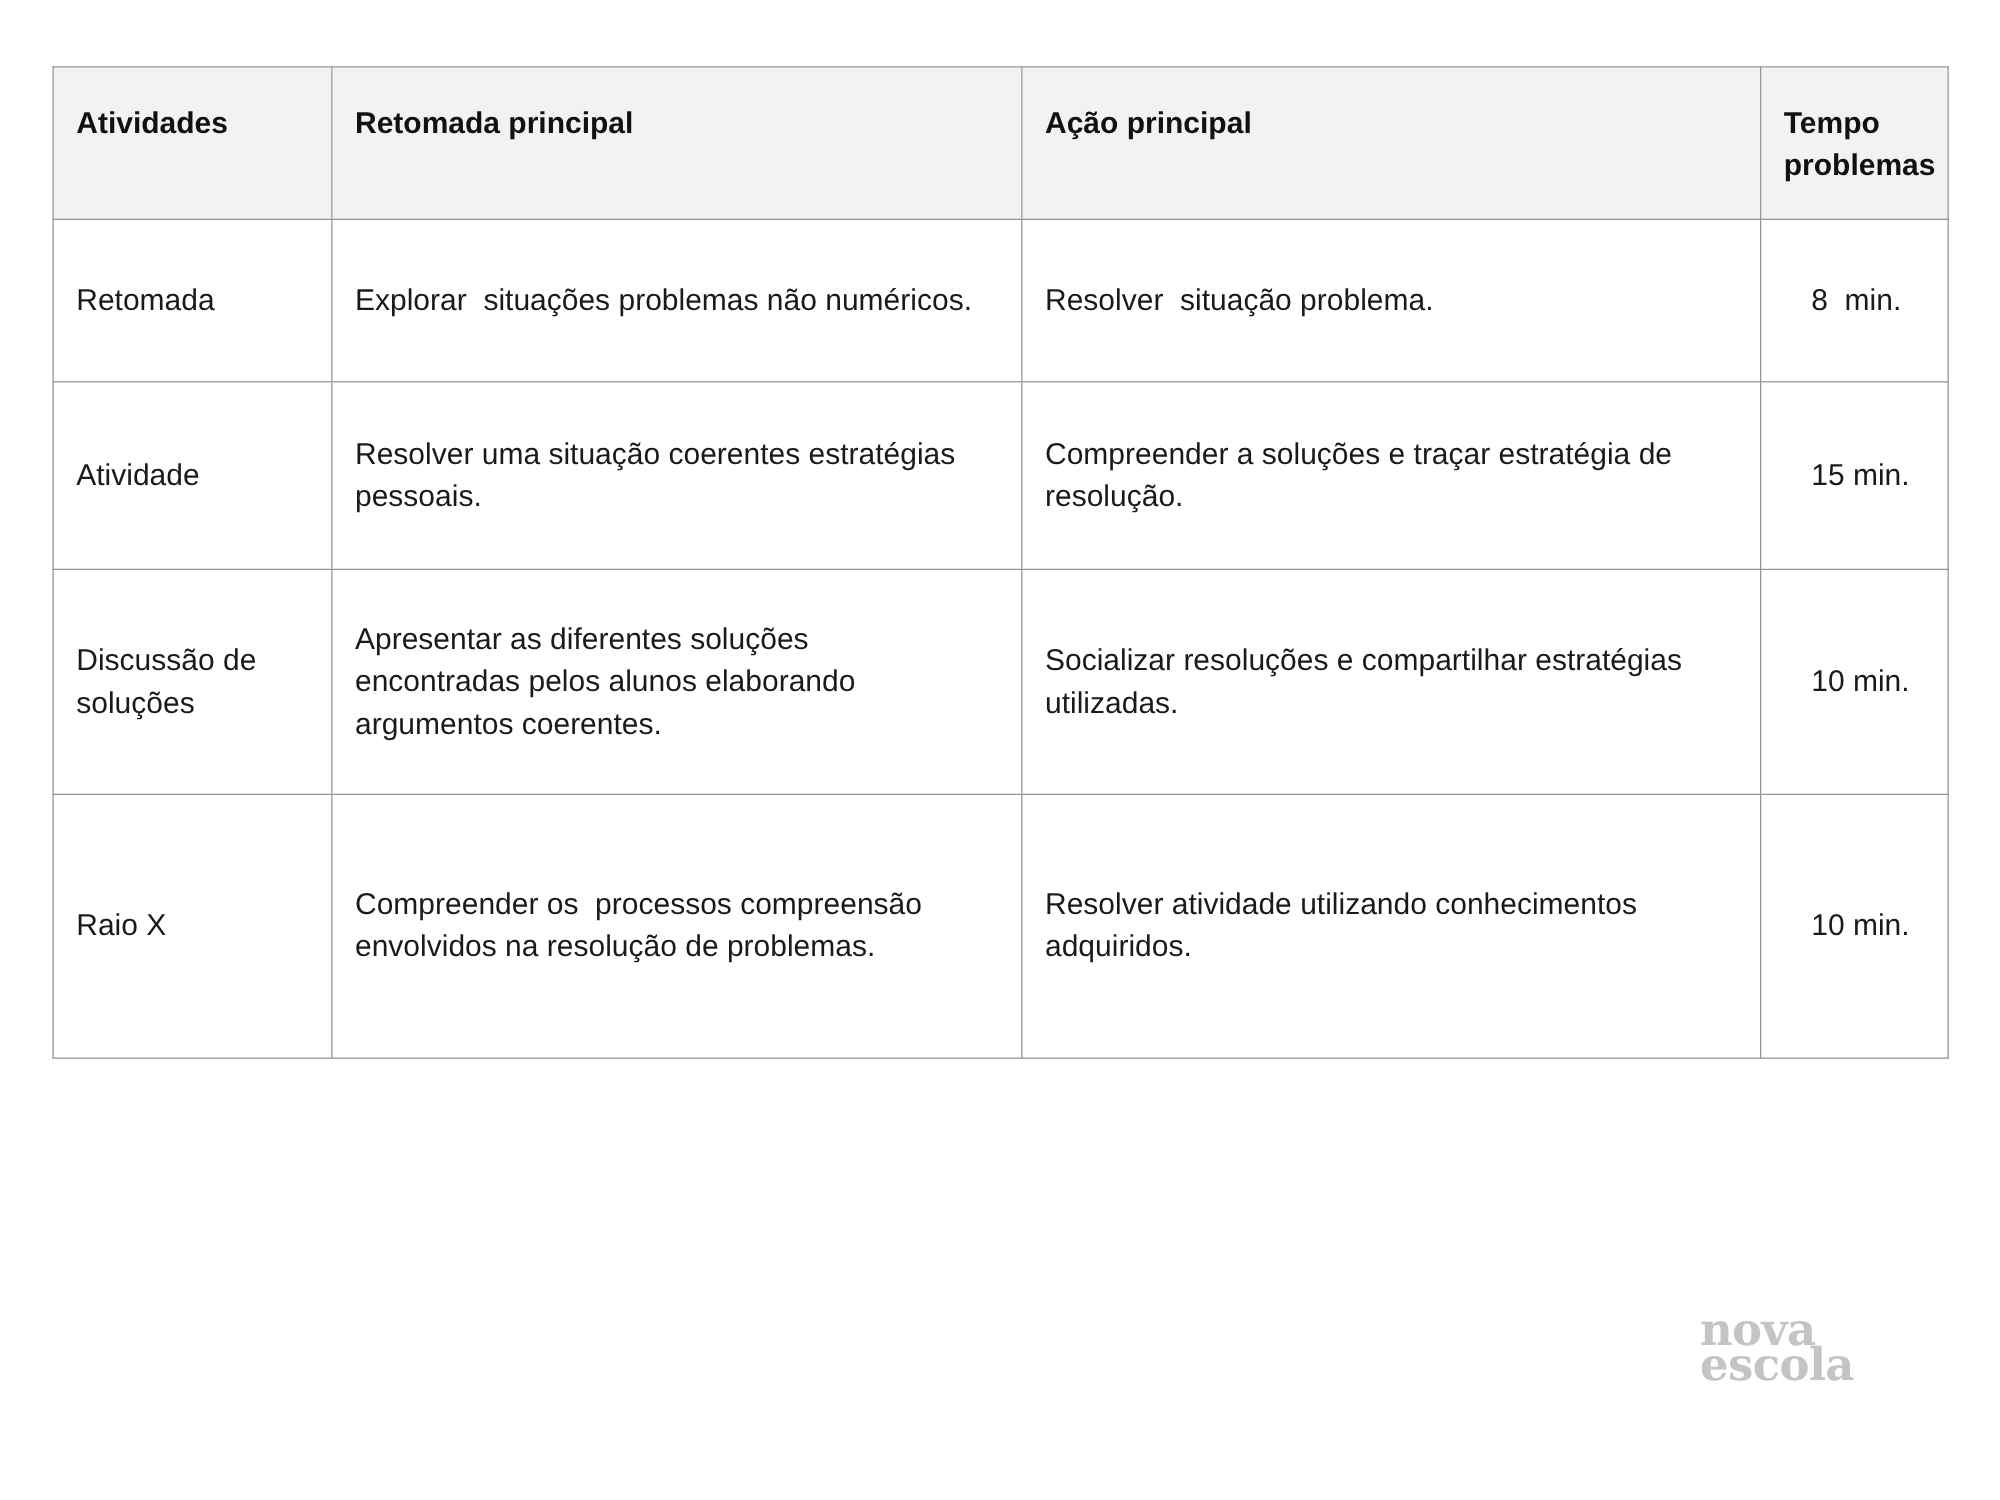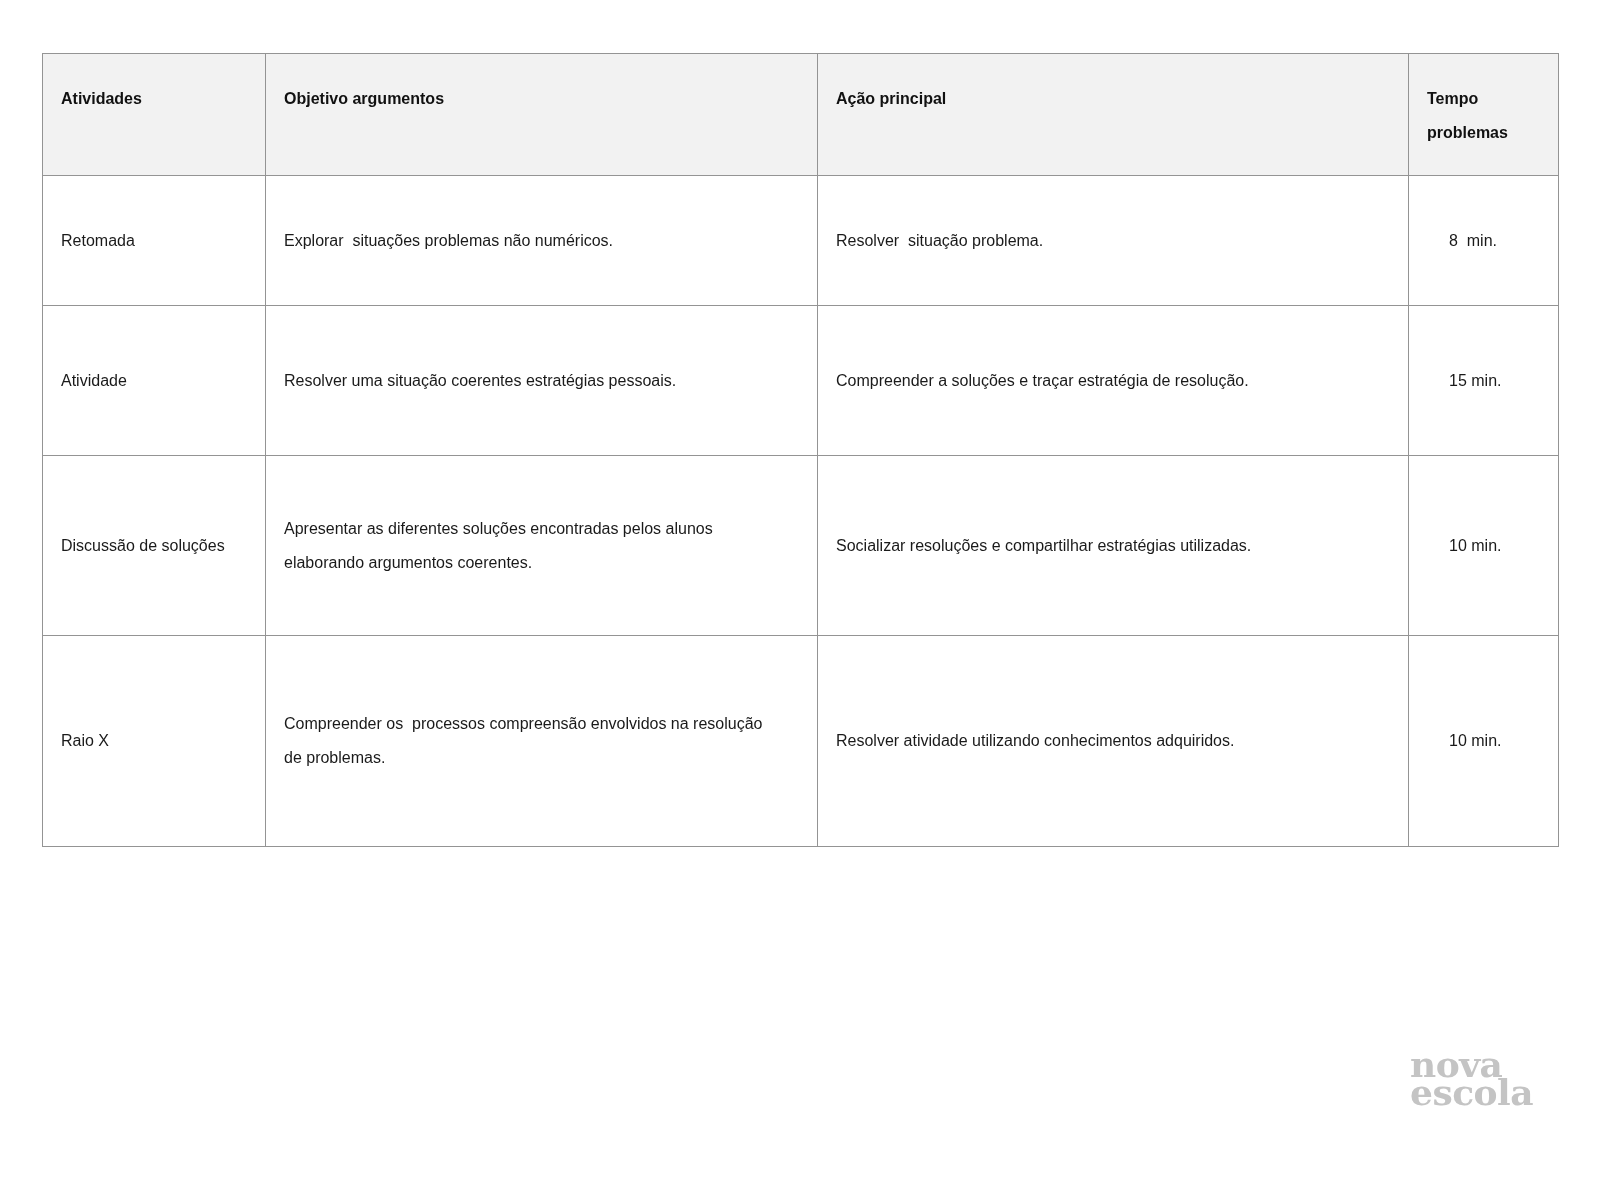--- a/index.html
+++ b/index.html
@@ -24,21 +24,21 @@
     border-collapse: collapse;
     table-layout: fixed;
   }
   table.plan col.c1 { width: 223px; }
   table.plan col.c2 { width: 552px; }
   table.plan col.c3 { width: 591px; }
   table.plan col.c4 { width: 150px; }
 
   table.plan th, table.plan td {
     border: 1px solid #949494;
-    font-size: 16px;
+    font-size: 24px;
     line-height: 34px;
     white-space: pre-wrap;
     overflow: hidden;
   }
   table.plan th {
     background: #f2f2f2;
     font-weight: bold;
     text-align: left;
     vertical-align: top;
     padding: 28px 12px 18px 18px;
@@ -53,21 +53,21 @@
 
   tr.hdr  { height: 122px; }
   tr.r0   { height: 130px; }
   tr.r1   { height: 150px; }
   tr.r2   { height: 180px; }
   tr.r3   { height: 158px; }
   tr.r4   { height: 211px; }
 
   .logo {
     position: absolute;
-    left: 1410px;
+    left: 1360px;
     top: 1050px;
     font-family: "DejaVu Serif", serif;
     font-weight: 700;
     font-size: 36px;
     line-height: 28px;
     letter-spacing: -0.5px;
     color: #c4c4c4;
     text-align: left;
     user-select: none;
   }
@@ -80,21 +80,21 @@
   <table class="plan">
     <colgroup>
       <col class="c1">
         <col class="c2">
         <col class="c3">
         <col class="c4">
     </colgroup>
     <tbody>
       <tr class="hdr">
         <th>Atividades</th>
-        <th>Objetivo argumentos</th>
+        <th>Retomada principal</th>
         <th>Ação principal</th>
         <th>Tempo problemas</th>
       </tr>
 
       <tr class="r0">
         <td>Retomada</td>
         <td>Explorar  situações problemas não numéricos.</td>
         <td>Resolver  situação problema.</td>
         <td class="tempo">8  min.</td>
       </tr>

